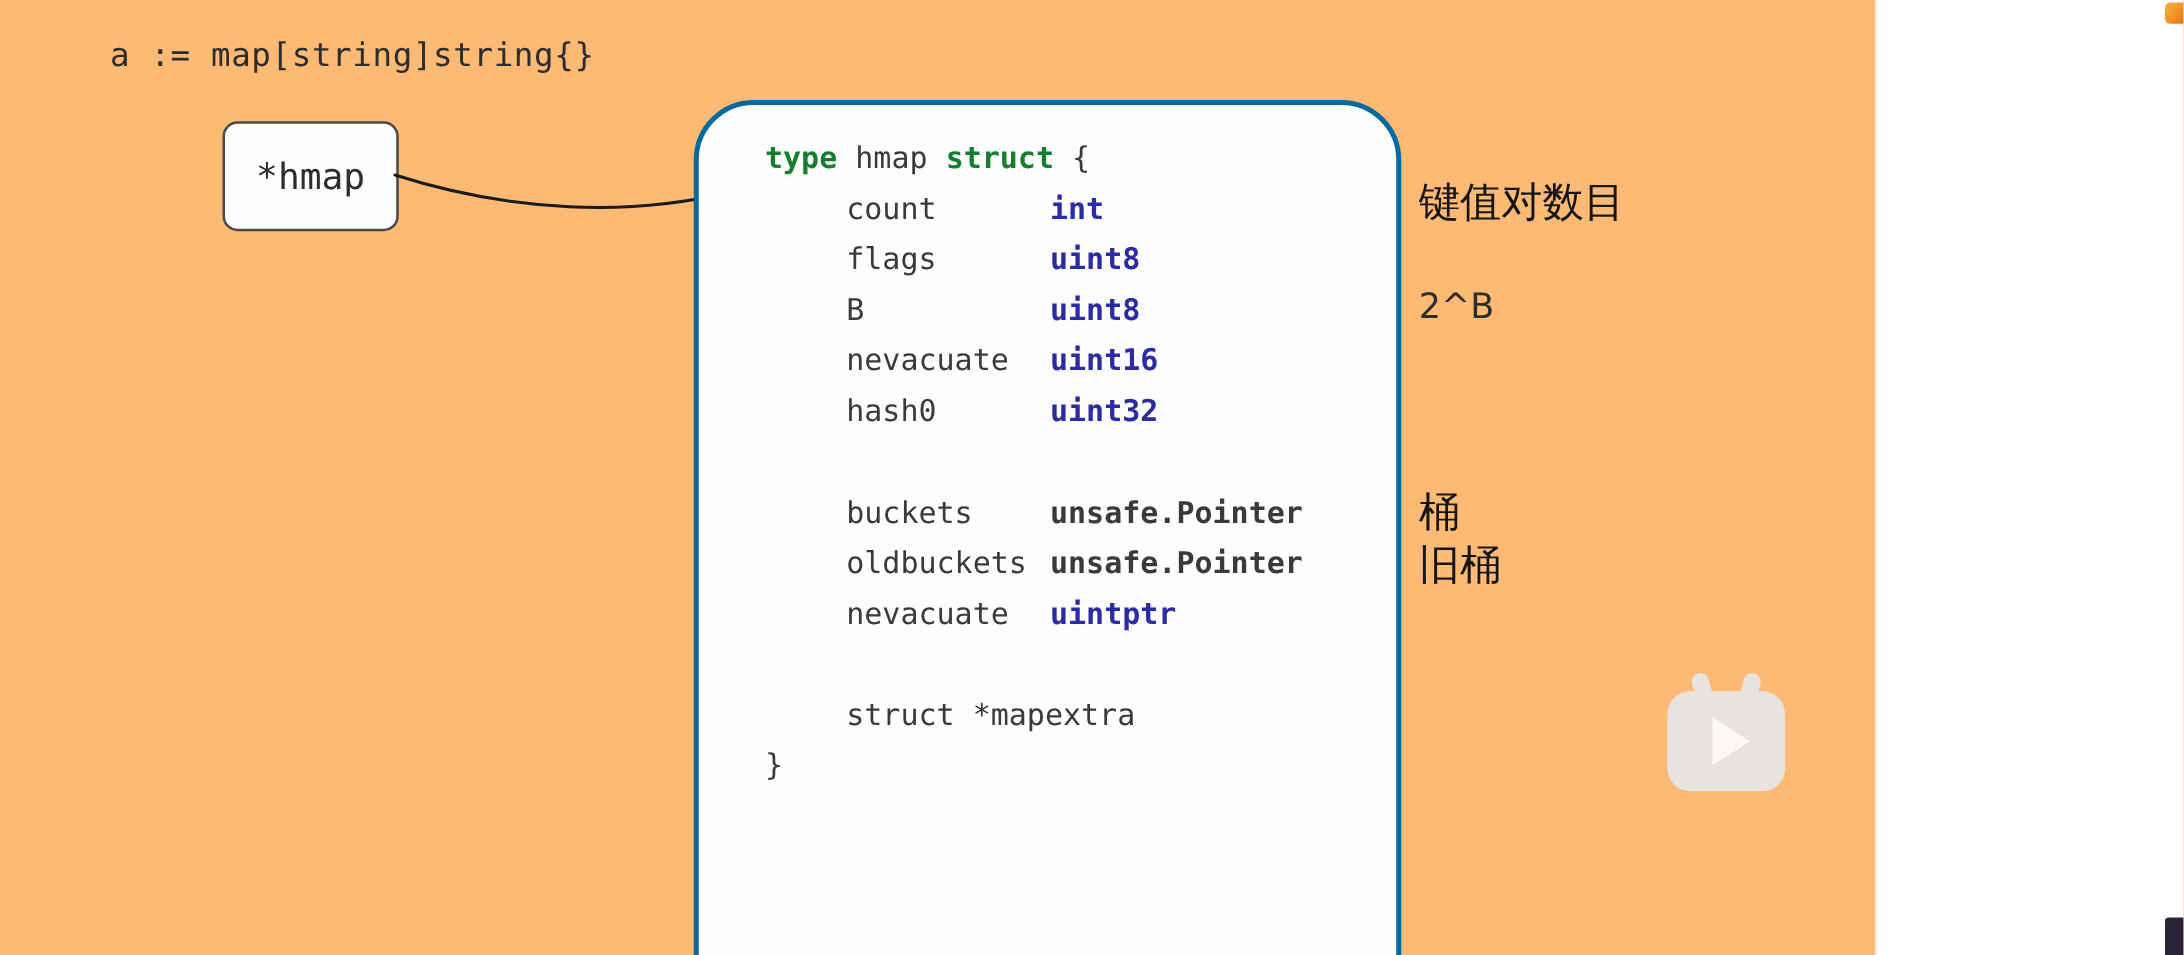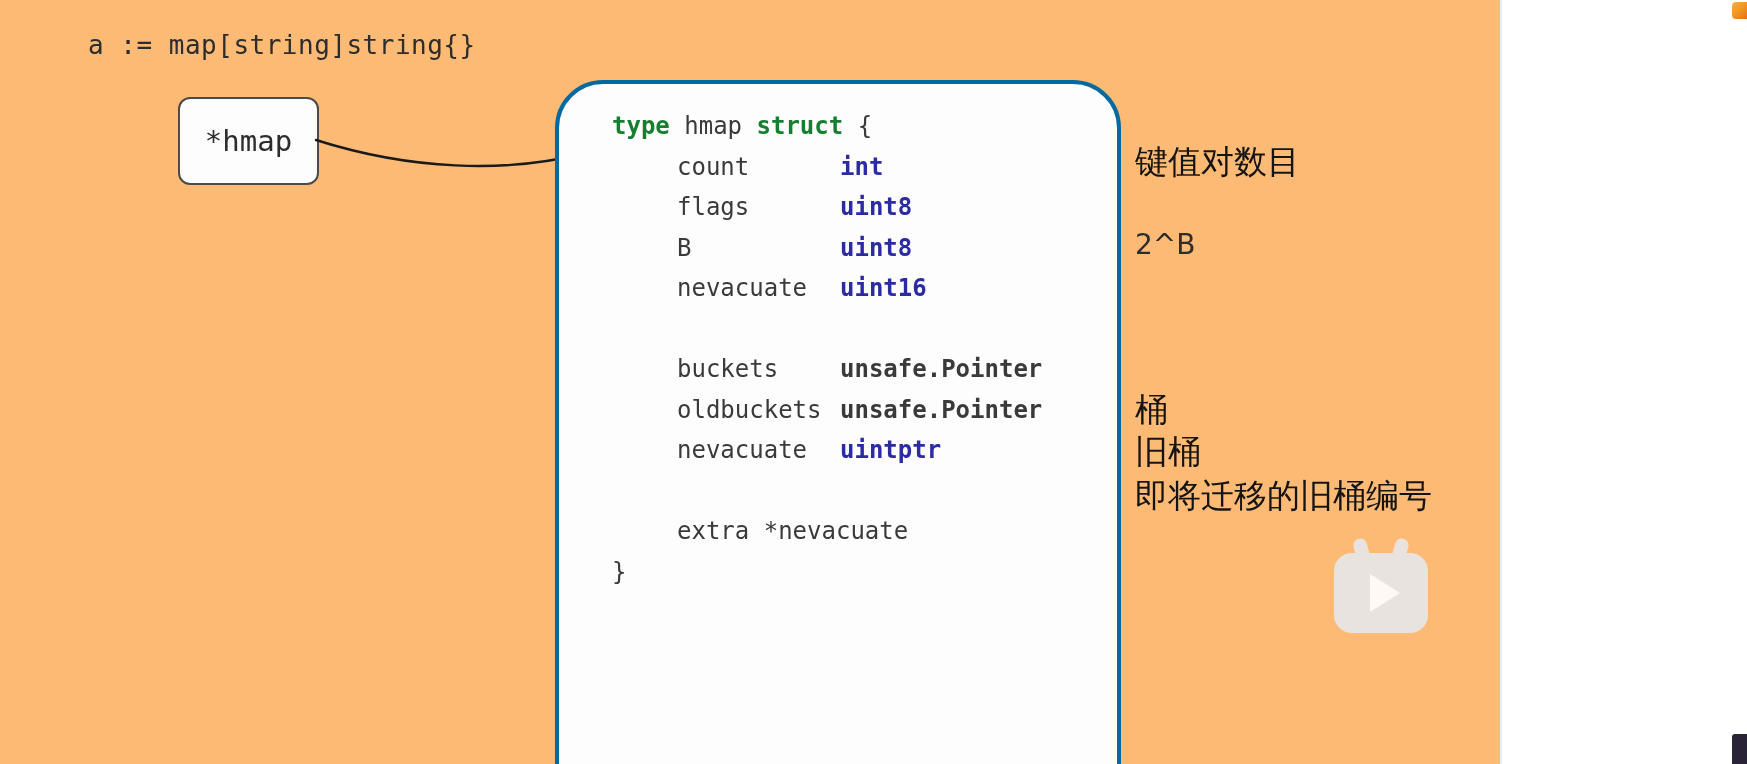--- a/index.html
+++ b/index.html
@@ -144,44 +144,46 @@
     </div>
     <div class="code-line indent">
       <span class="field-name">flags</span><span class="t-navy">uint8</span>
     </div>
     <div class="code-line indent">
       <span class="field-name">B</span><span class="t-navy">uint8</span>
     </div>
     <div class="code-line indent">
       <span class="field-name">nevacuate</span><span class="t-navy">uint16</span>
     </div>
+    <div class="code-line indent">
+      <span class="field-name">hash0</span><span class="t-navy">uint32</span>
+    </div>
     <div class="code-line"></div>
     <div class="code-line indent">
       <span class="field-name">buckets</span><span class="t-plain">unsafe.Pointer</span>
     </div>
     <div class="code-line indent">
       <span class="field-name">oldbuckets</span><span class="t-plain">unsafe.Pointer</span>
     </div>
     <div class="code-line indent">
       <span class="field-name">nevacuate</span><span class="t-navy">uintptr</span>
     </div>
     <div class="code-line"></div>
     <div class="code-line indent">
-      <span class="field-name wide">extra *nevacuate</span>
+      <span class="field-name wide">struct *mapextra</span>
     </div>
     <div class="code-line">
       <span class="plain">}</span>
     </div>
   </div>
 
   <div class="annotation" style="top:140px;">键值对数目</div>
   <div class="annotation small" style="top:228px;text-align:center;">2^B</div>
   <div class="annotation" style="top:388px;">桶</div>
   <div class="annotation" style="top:430px;">旧桶</div>
-  <div class="annotation" style="top:474px;">即将迁移的旧桶编号</div>
 
   <svg class="play-overlay" viewBox="0 0 110 106">
     <g>
       <path d="M30,20 Q24,8 32,5 Q40,2 42,14 L44,21 Z" fill="#e7e7e7"></path>
       <path d="M80,20 Q86,8 78,5 Q70,2 68,14 L66,21 Z" fill="#e7e7e7"></path>
       <rect x="8" y="19" width="94" height="80" rx="18" fill="#e7e7e7"></rect>
       <path d="M44,40 L74,59 L44,78 Z" fill="#ffffff"></path>
     </g>
   </svg>
 

